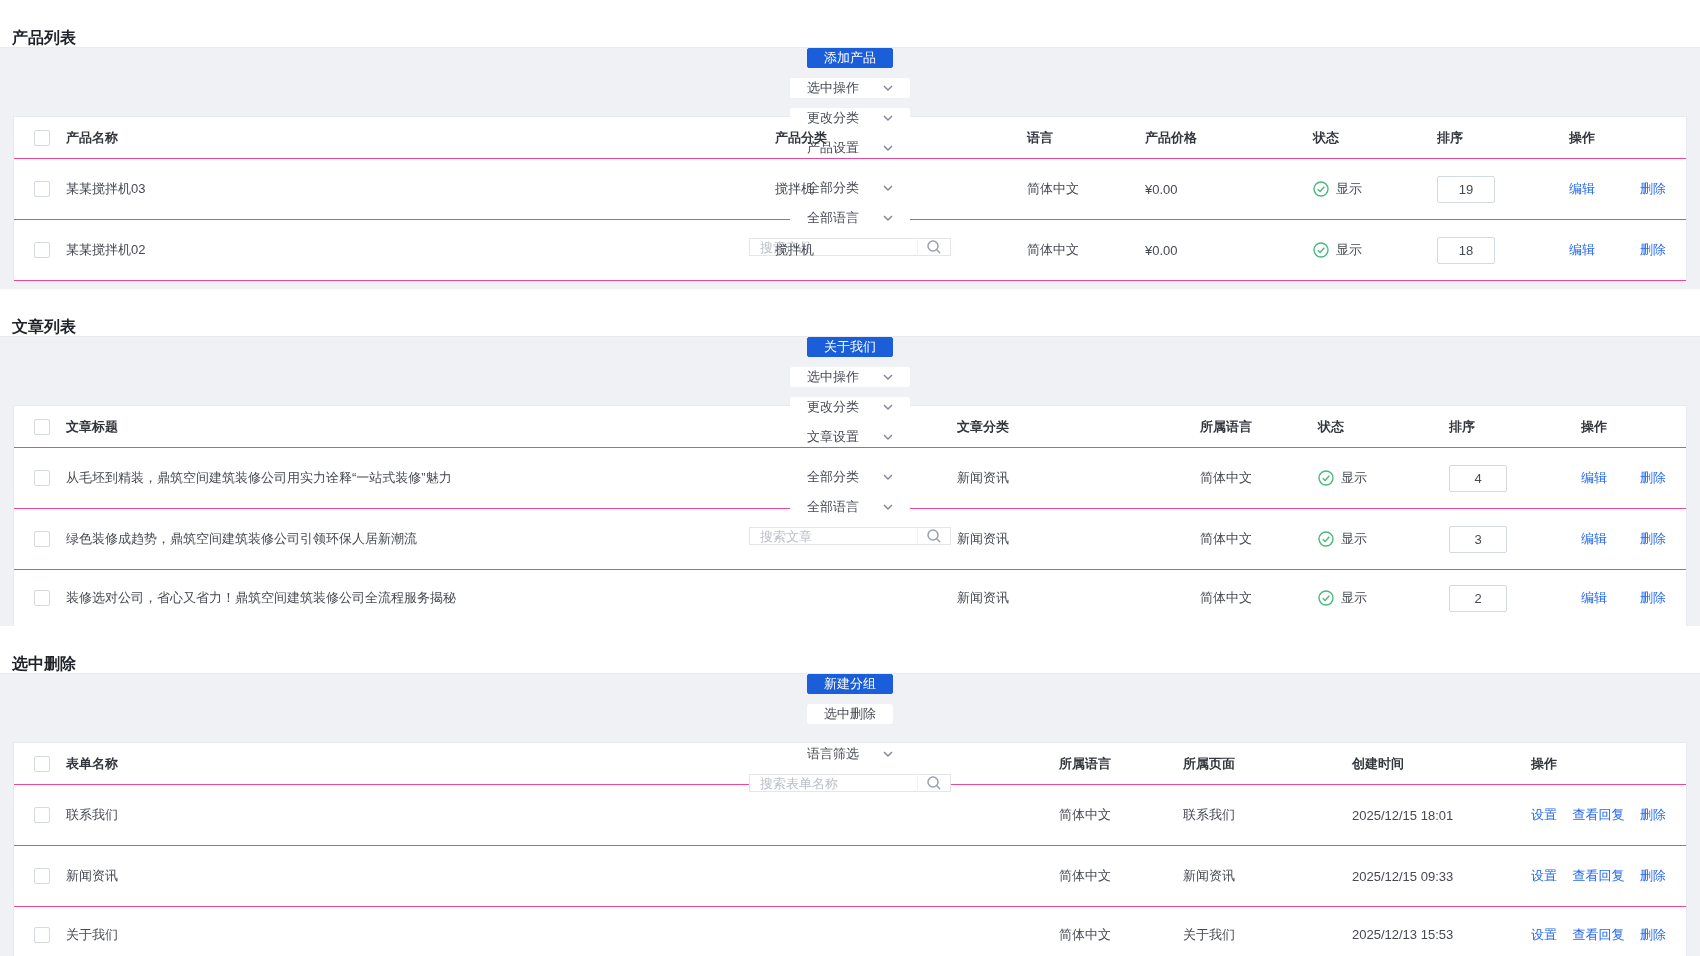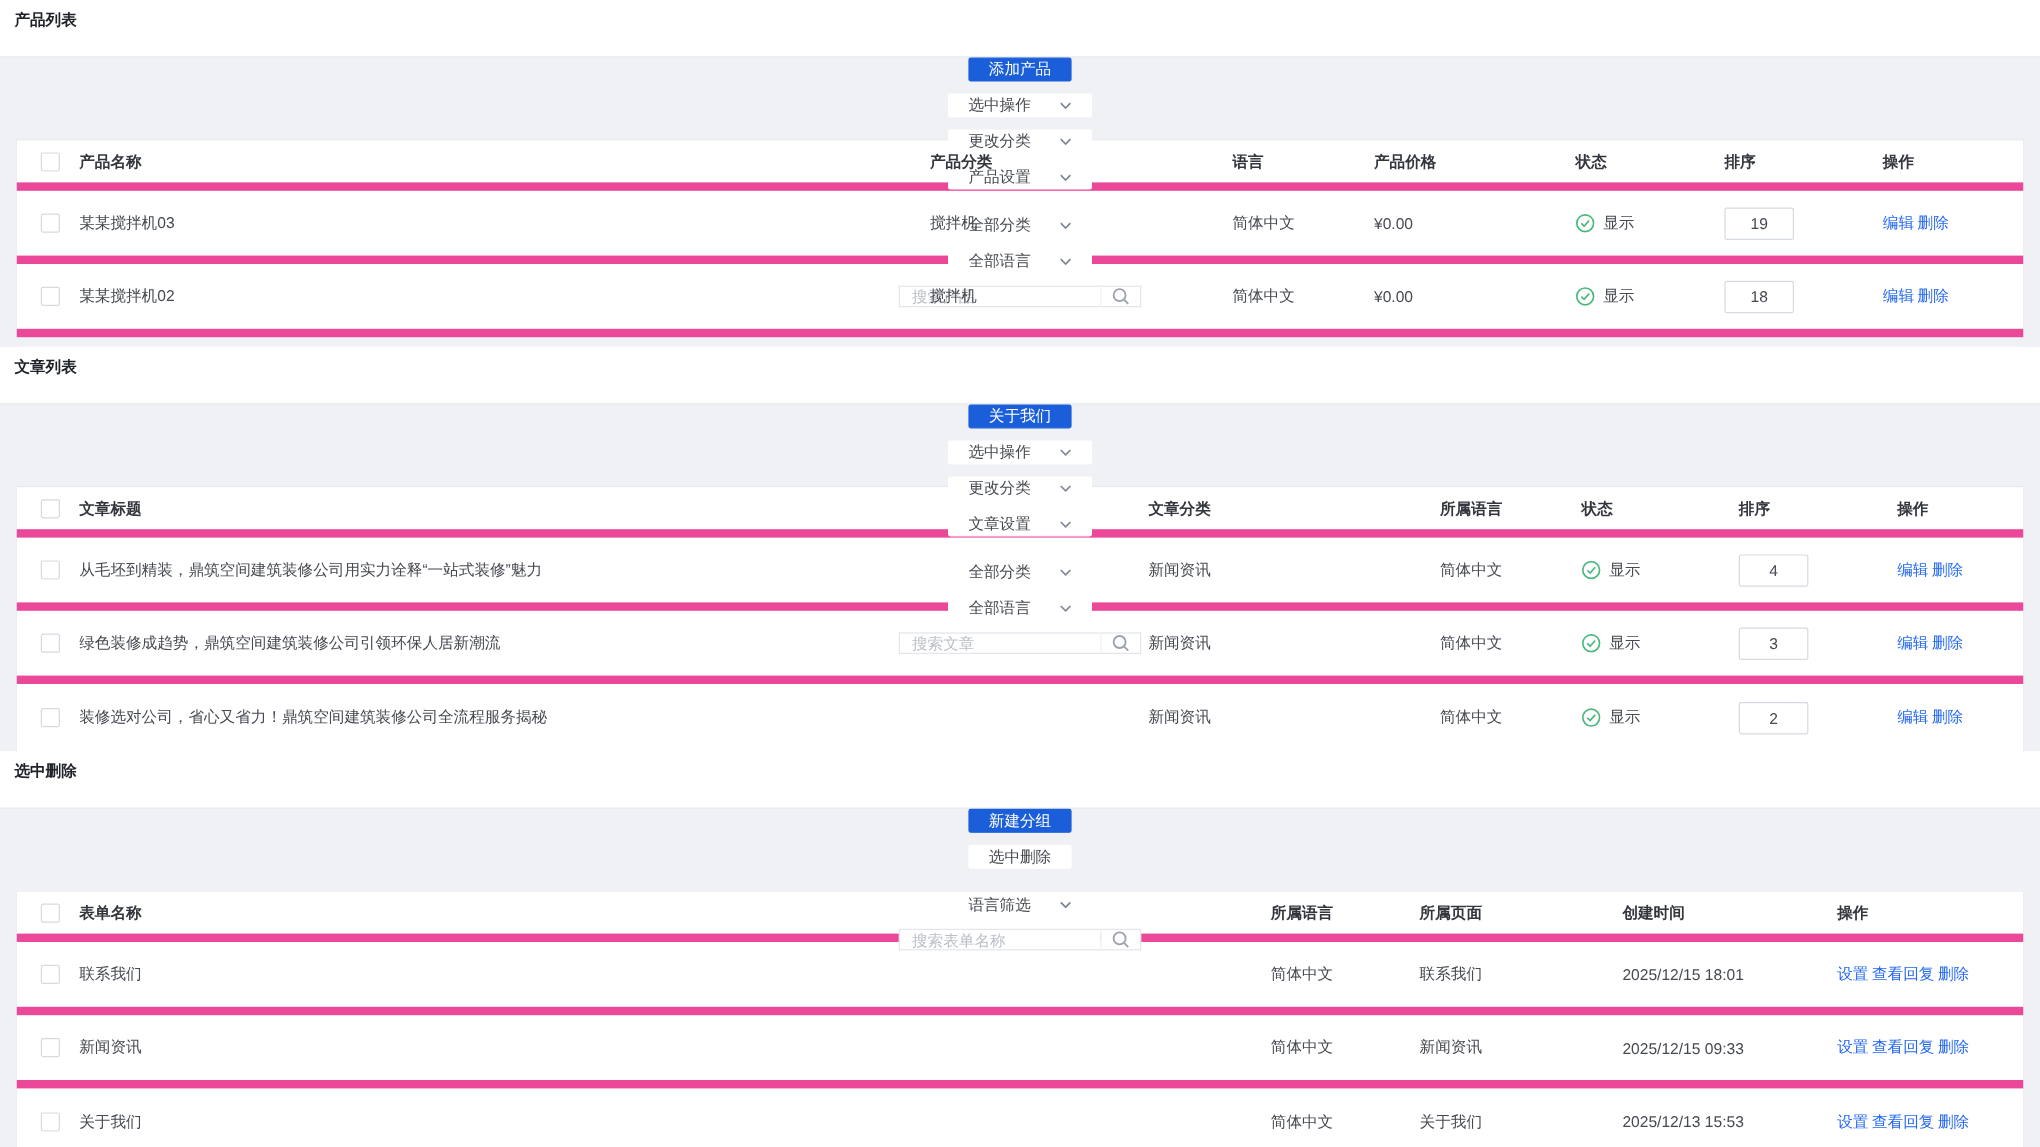--- a/index.html
+++ b/index.html
@@ -1,50 +1,50 @@
 <!DOCTYPE html>
 <html><head>
 <meta charset="utf-8">
 <style>
   * { margin:0; padding:0; box-sizing:border-box; }
   html,body { width:1700px; height:956px; background:#fff; overflow:hidden;
     font-family:"Liberation Sans","DejaVu Sans",sans-serif; color:#454950; }
-  .section-title { padding:8px 12px 12px 12px; height:47px; font-size:13px; font-weight:700;
+  .section-title { padding:28px 12px 12px 12px; height:47px; font-size:16px; font-weight:700;
     color:#1f2329; background:#fff;border-radius:21px; }
   .band { background:#f0f1f4; border-top:1px solid #e8eaee; padding:0 13px; }
   .toolbar { height:68px; display:flex; align-items:center; gap:10px;flex-direction:column; }
   .toolbar .spacer { flex:1; }
   .btn { height:32px; display:inline-flex; align-items:center; gap:8px; padding:0 16px;
     font-size:13px; border-radius:2px; cursor:pointer; border:1px solid transparent; background:none; }
   .btn.primary { background:#1b5ed9; color:#fff; border-color:#1b5ed9; }
   .btn.plain { background:#fff; color:#454950; border-color:#fff;gap:24px; }
   .chev { width:10px; height:6px; display:inline-block; }
   .search-wrap { display:flex; align-items:stretch; height:32px; }
   .search-input { width:168px; border:1px solid #e3e5ea; border-right:none; background:#fff;
     padding:0 10px; font-size:13px; color:#454950; outline:none;
     font-family:"Liberation Sans","DejaVu Sans",sans-serif; }
   .search-input::placeholder { color:#b9bec7; }
   .search-btn { width:34px; background:#fff; border:1px solid #e3e5ea; border-left:1px solid #eef0f3;
     display:flex; align-items:center; justify-content:center; cursor:pointer; }
   .card { background:#fff; border:1px solid #e7e9ee; border-bottom:none; }
   .card .thead, .card .trow { display:grid; align-items:center; padding:0 20px;
-    border-bottom:7px solid #ec4899; font-size:13px; }
+    border-bottom:1px solid #ec4899; font-size:13px; }
   .card .thead { height:42px; font-weight:700; color:#33373d; }
   .card .trow { height:61px; color:#454950; }
   .card .trow.clipped { border-bottom:none; }
   .cols-products { grid-template-columns:32px minmax(0,1fr) 252px 118px 168px 124px 132px 97px; }
   .cols-articles { grid-template-columns:32px minmax(0,1fr) 243px 118px 131px 132px 85px; }
   .cols-forms    { grid-template-columns:32px minmax(0,1fr) 124px 169px 179px 135px; }
   .cbx { width:16px; height:16px; border:1px solid #d5d9e0; border-radius:2px; background:#fff; cursor:pointer; }
   .cell-name { overflow:hidden; white-space:nowrap; text-overflow:ellipsis; padding-right:16px; }
   .status { display:flex; align-items:center; gap:7px; }
   .sort-input { width:58px; height:27px; border:1px solid #d5d9e0; border-radius:2px; background:#fff;
     text-align:center; font-size:13px; color:#454950; outline:none;
     font-family:"Liberation Sans","DejaVu Sans",sans-serif; }
-  .links { display:flex; gap:3px; white-space:nowrap; }
+  .links { display:flex; gap:3px; white-space:nowrap;justify-content:space-between; }
   .links a { color:#2468f2; text-decoration:none; font-size:13px; cursor:pointer; }
   .s2-row3 { height:56px !important; }
   .s3-row3 { height:55px !important; }
 </style>
 </head>
 <body>
 
 <div>
   <div class="section-title">产品列表</div>
   <div class="band" style="padding-bottom:8px;">

